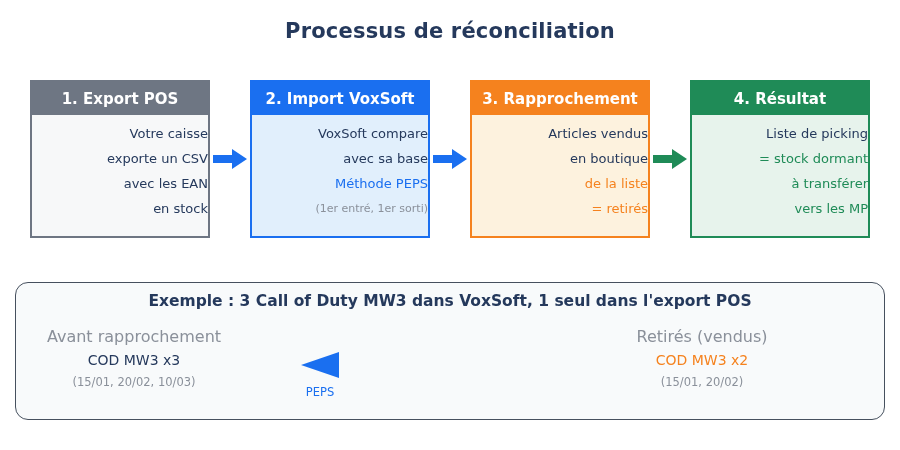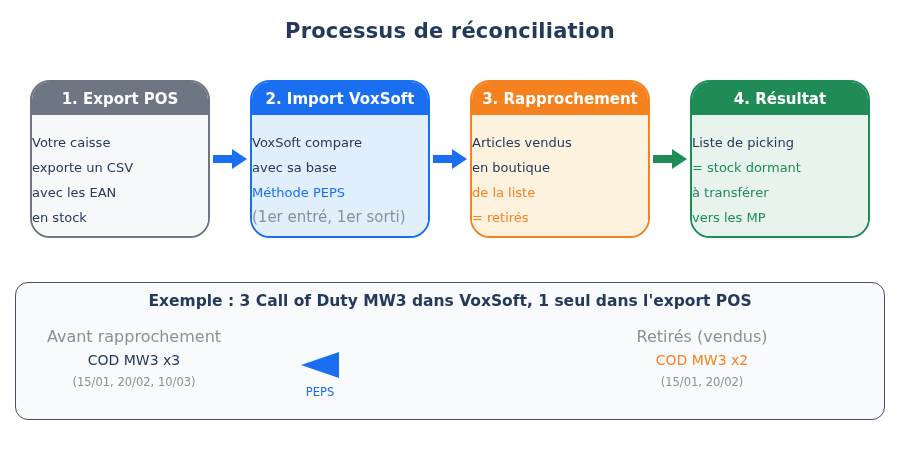--- a/index.html
+++ b/index.html
@@ -7,35 +7,35 @@
     --green:#1f8b57; --muted:#8a909a; --body-gray-bg:#f7f8f9; --body-blue-bg:#e1effc;
     --body-orange-bg:#fdf2de; --body-green-bg:#e7f3ec; --panel-bg:#f8fafb; --panel-border:#46505e;
   }
   *{margin:0;padding:0;box-sizing:border-box;}
   html,body{width:900px;height:450px;background:#ffffff;
     font-family:"DejaVu Sans","Liberation Sans",sans-serif;color:var(--navy);overflow:hidden;}
   .canvas{width:900px;height:450px;position:relative;}
   h1.page-title{margin-top:18px;text-align:center;font-size:21px;line-height:26px;
     font-weight:bold;color:var(--navy);letter-spacing:0.2px;}
   .flow{width:840px;margin:36px auto 0;display:flex;align-items:center;justify-content:space-between;}
-  .step{width:180px;height:158px;border-radius:20px;border:2px solid;overflow:hidden;background:#fff;}
+  .step{width:180px;height:158px;border-radius:0;border:2px solid;overflow:hidden;background:#fff;}
   .step-header{height:33px;display:flex;align-items:center;justify-content:center;
     color:#ffffff;font-weight:bold;font-size:15px;}
-  .step-body{height:125px;padding-top:15px;text-align:left;font-size:13px;}
+  .step-body{height:125px;padding-top:6px;text-align:right;font-size:13px;}
   .step-body .line{line-height:25px;height:25px;}
   .step-gray{border-color:var(--gray-header);} .step-gray .step-header{background:var(--gray-header);}
   .step-gray .step-body{background:var(--body-gray-bg);}
   .step-blue{border-color:var(--blue);} .step-blue .step-header{background:var(--blue);}
   .step-blue .step-body{background:var(--body-blue-bg);}
   .step-orange{border-color:var(--orange);} .step-orange .step-header{background:var(--orange);}
   .step-orange .step-body{background:var(--body-orange-bg);}
   .step-green{border-color:var(--green);} .step-green .step-header{background:var(--green);}
   .step-green .step-body{background:var(--body-green-bg);}
   .t-navy{color:var(--navy);} .t-blue{color:var(--blue);} .t-orange{color:var(--orange);}
-  .t-green{color:var(--green);} .t-muted{color:var(--muted);} .t-small{font-size:15px;}
+  .t-green{color:var(--green);} .t-muted{color:var(--muted);} .t-small{font-size:11px;}
   .gap{width:40px;display:flex;justify-content:center;align-items:center;}
   .panel{position:relative;width:870px;height:138px;margin:44px auto 0;background:var(--panel-bg);
     border:1.5px solid var(--panel-border);border-radius:13px;}
   .panel-title{padding-top:9px;text-align:center;font-size:15.5px;font-weight:bold;color:var(--navy);}
   .col{position:absolute;top:44px;width:220px;text-align:center;}
   .col .label{font-size:16px;line-height:20px;color:var(--muted);}
   .col .value{font-size:14px;line-height:26px;}
   .col .detail{font-size:11.5px;line-height:18px;color:var(--muted);}
   .col-avant{left:8px;} .col-apres{left:358px;} .col-retires{left:576px;}
   .peps-group{position:absolute;left:271px;top:69px;width:66px;text-align:center;}

